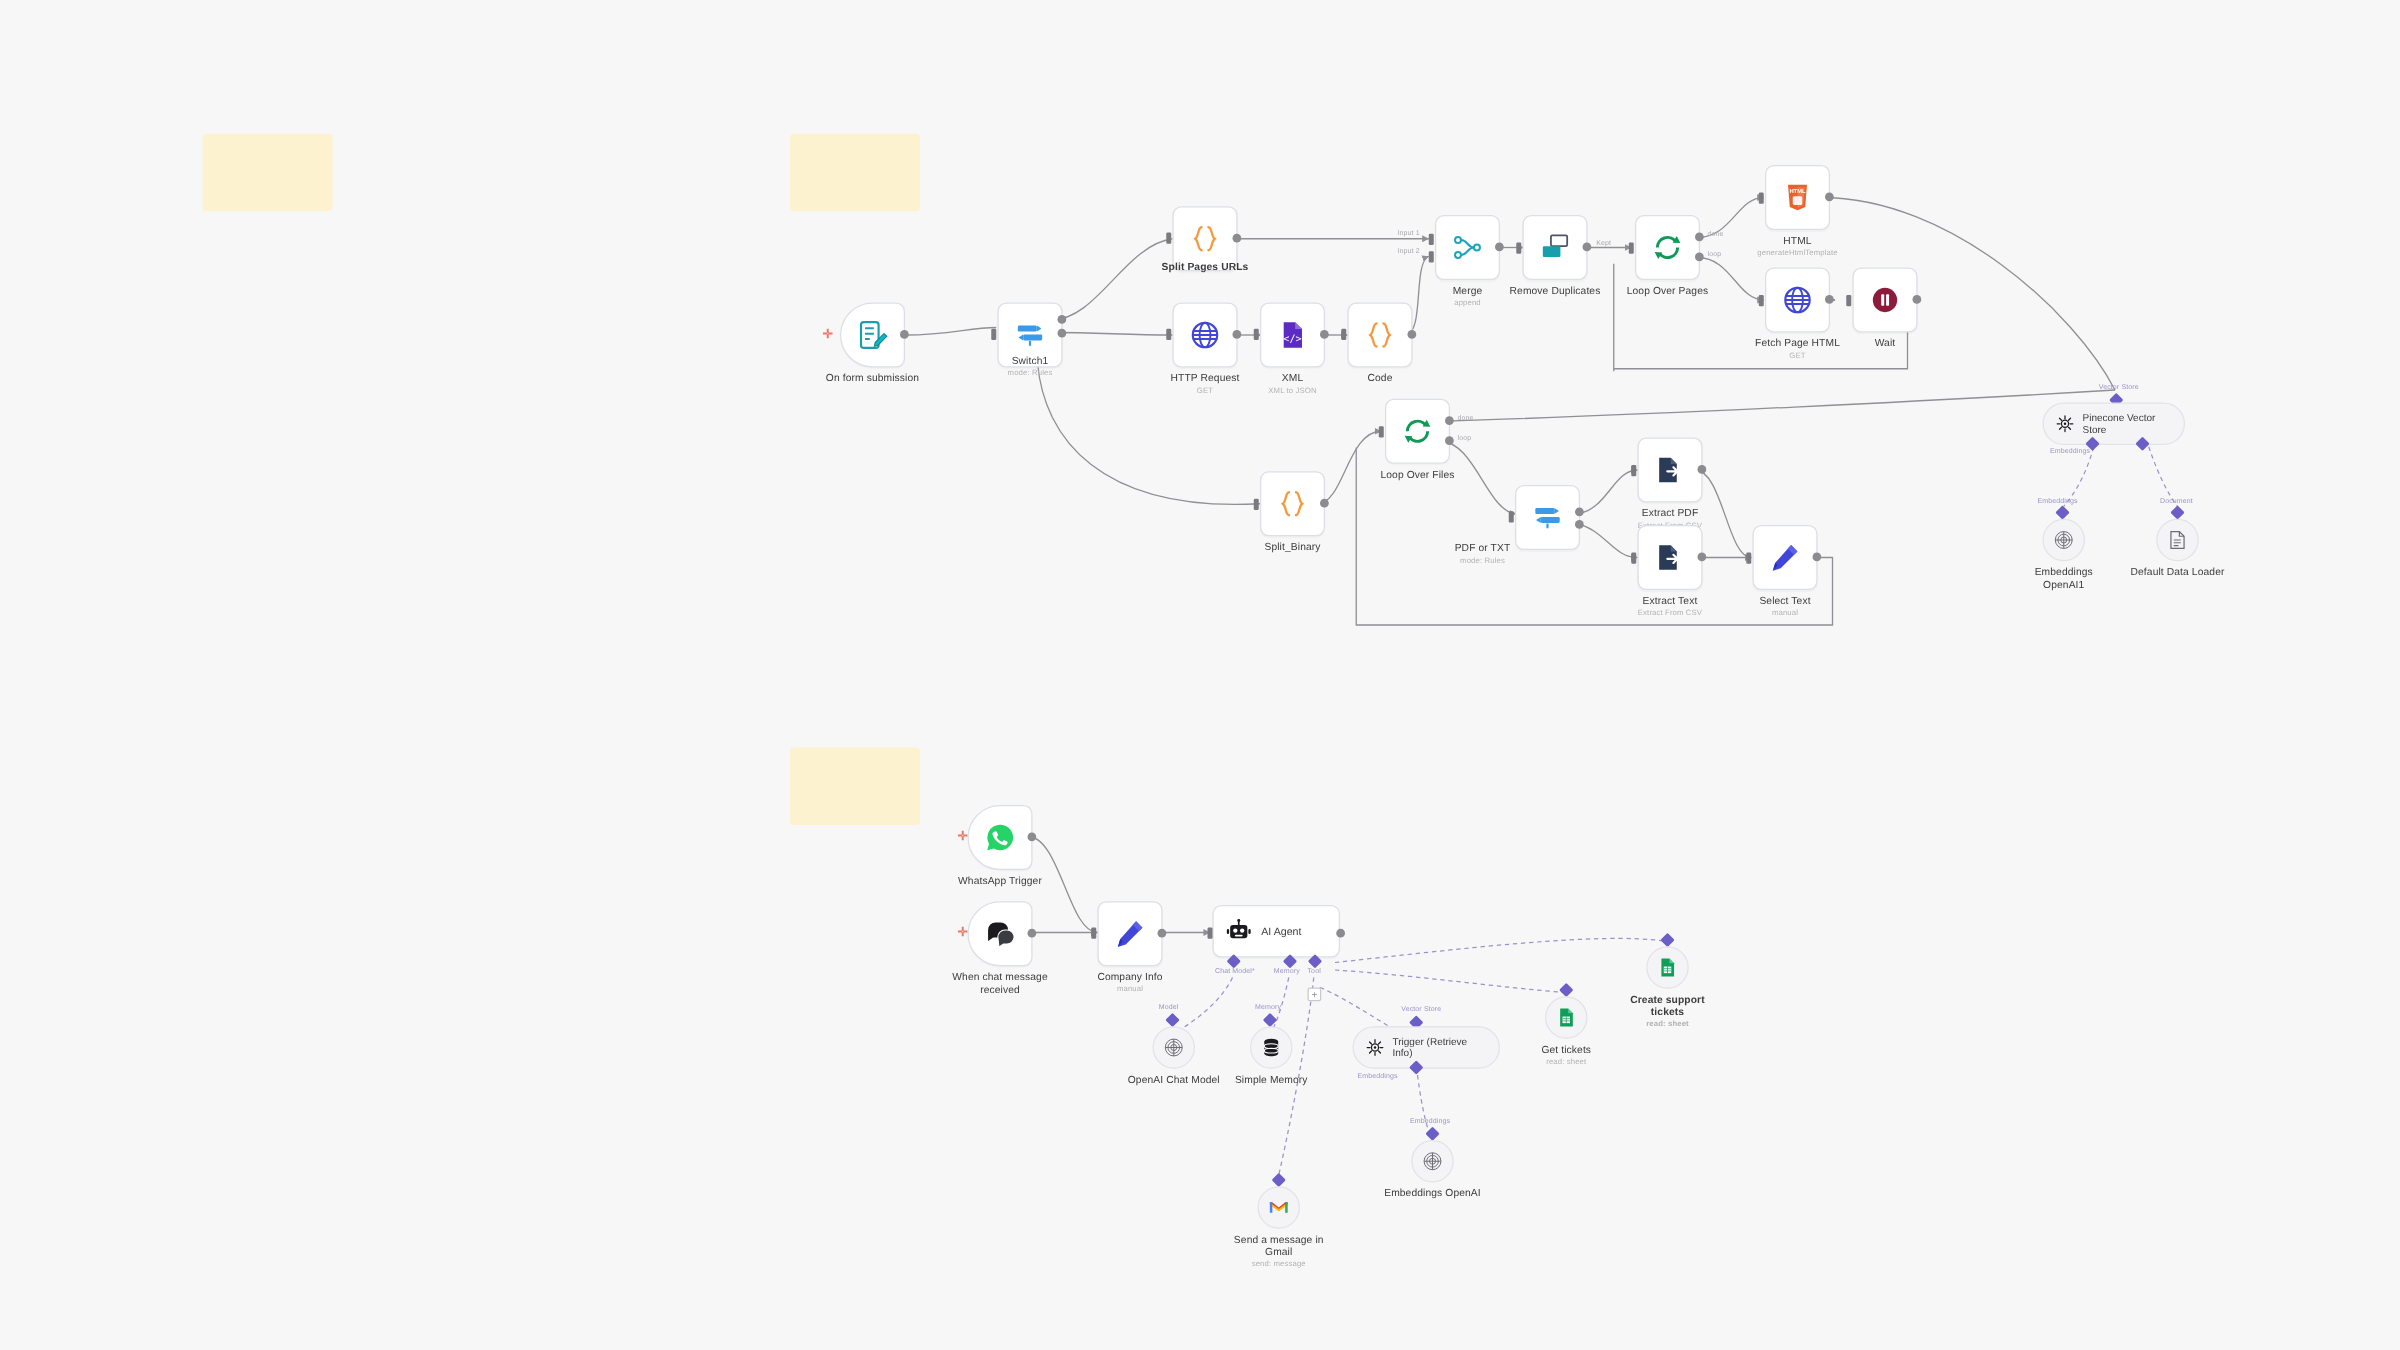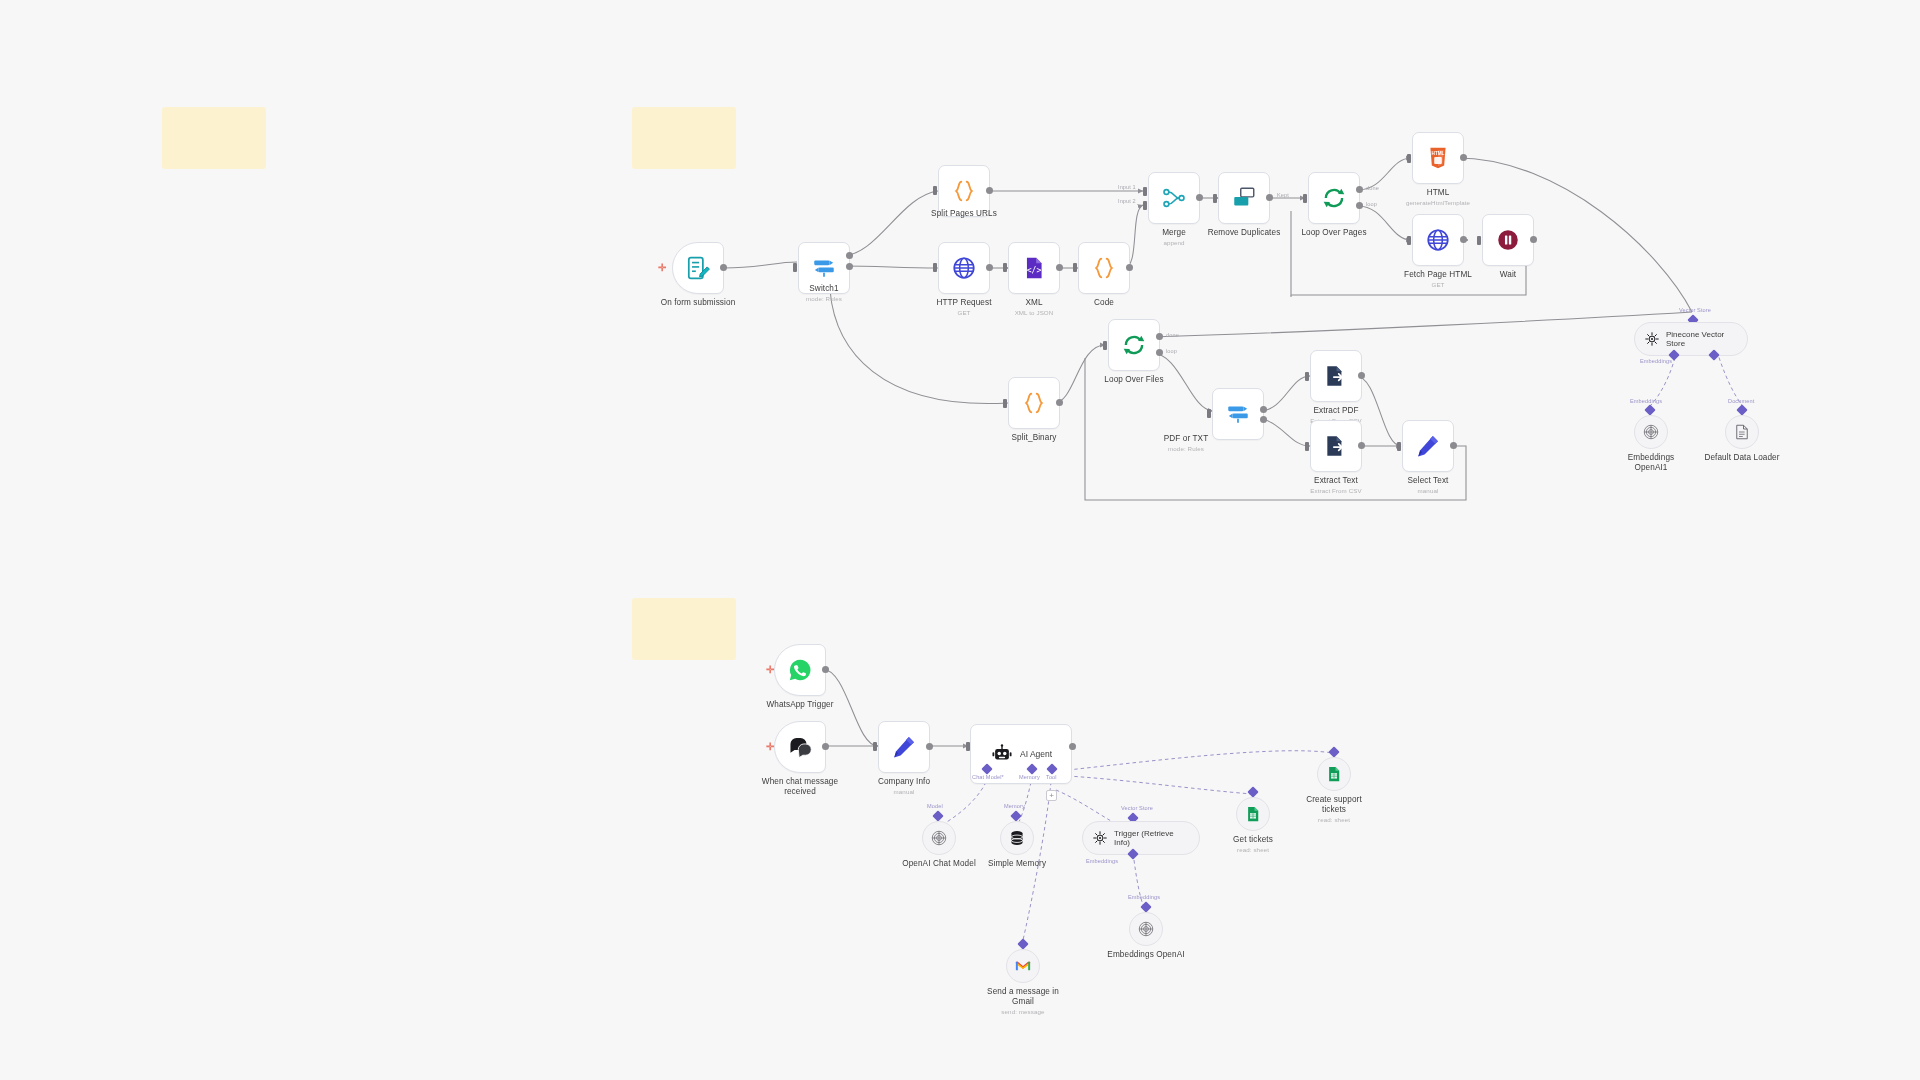--- a/index.html
+++ b/index.html
@@ -36,23 +36,23 @@
   }
   .node.trigger {
     border-top-left-radius: 26px;
     border-bottom-left-radius: 26px;
   }
   .node .glyph { width: 26px; height: 26px; display:flex; align-items:center; justify-content:center; }
   .node .glyph svg { width: 26px; height: 26px; display:block; }
 
   
   .node.wide {
-    width: 102px; height: 60px;
+    width: 102px; height: 42px;
     justify-content: flex-start;
-    padding-left: 20px;
+    padding-left: 9px;
     gap: 7px;
   }
   .node.wide .glyph { width:22px; height:22px; flex:0 0 auto; }
   .node.wide .inner-label {
     font-size: 8.5px; color: #3b3b3b; white-space: nowrap;
   }
 
   
   .caption {
     position: absolute;
@@ -280,21 +280,21 @@
   <div class="node" style="left:938px; top:165px;">
     <span class="glyph">
       <svg viewBox="0 0 24 24">
           <path d="M9.5 3.5 C6.6 3.5 7.6 10 4.8 12 C7.6 14 6.6 20.5 9.5 20.5" fill="none" stroke="#f59a3c" stroke-width="1.7" stroke-linecap="round"></path>
           <path d="M14.5 3.5 C17.4 3.5 16.4 10 19.2 12 C16.4 14 17.4 20.5 14.5 20.5" fill="none" stroke="#f59a3c" stroke-width="1.7" stroke-linecap="round"></path>
         </svg>
     </span>
   </div>
   <div class="port in" style="left:933px; top:186px;"></div>
   <div class="port" style="left:986px; top:187px;"></div>
-  <div class="caption" style="left:894px; top:209px;">
+  <div class="caption" style="left:894px; top:209px;font-weight:bold;">
     <span>Split Pages URLs</span>
   </div>
 
   <div class="node" style="left:938px; top:242px;">
     <span class="glyph">
       <svg viewBox="0 0 24 24">
           <circle cx="12" cy="12" r="9" fill="none" stroke="#3f46d8" stroke-width="1.6"></circle>
           <ellipse cx="12" cy="12" rx="4" ry="9" fill="none" stroke="#3f46d8" stroke-width="1.4"></ellipse>
           <line x1="3" y1="9" x2="21" y2="9" stroke="#3f46d8" stroke-width="1.4"></line>
           <line x1="3" y1="15" x2="21" y2="15" stroke="#3f46d8" stroke-width="1.4"></line>
@@ -806,19 +806,19 @@
           <path d="M14 2.5 v5 h5" fill="#56c791"></path>
           <rect x="8" y="11" width="8" height="7" fill="#fff"></rect>
           <g stroke="#0f9d58" stroke-width=".8">
             <line x1="12" y1="11" x2="12" y2="18"></line>
             <line x1="8" y1="13.3" x2="16" y2="13.3"></line>
             <line x1="8" y1="15.6" x2="16" y2="15.6"></line>
           </g>
         </svg>
     </span>
   </div>
-  <div class="caption" style="left:1264px; top:795px;">
+  <div class="caption" style="left:1264px; top:795px;font-weight:bold;">
     <span>Create support</span><br>
     <span>tickets</span>
     <span class="sub">read: sheet</span>
   </div>
 
 </div>
 
 </body></html>

